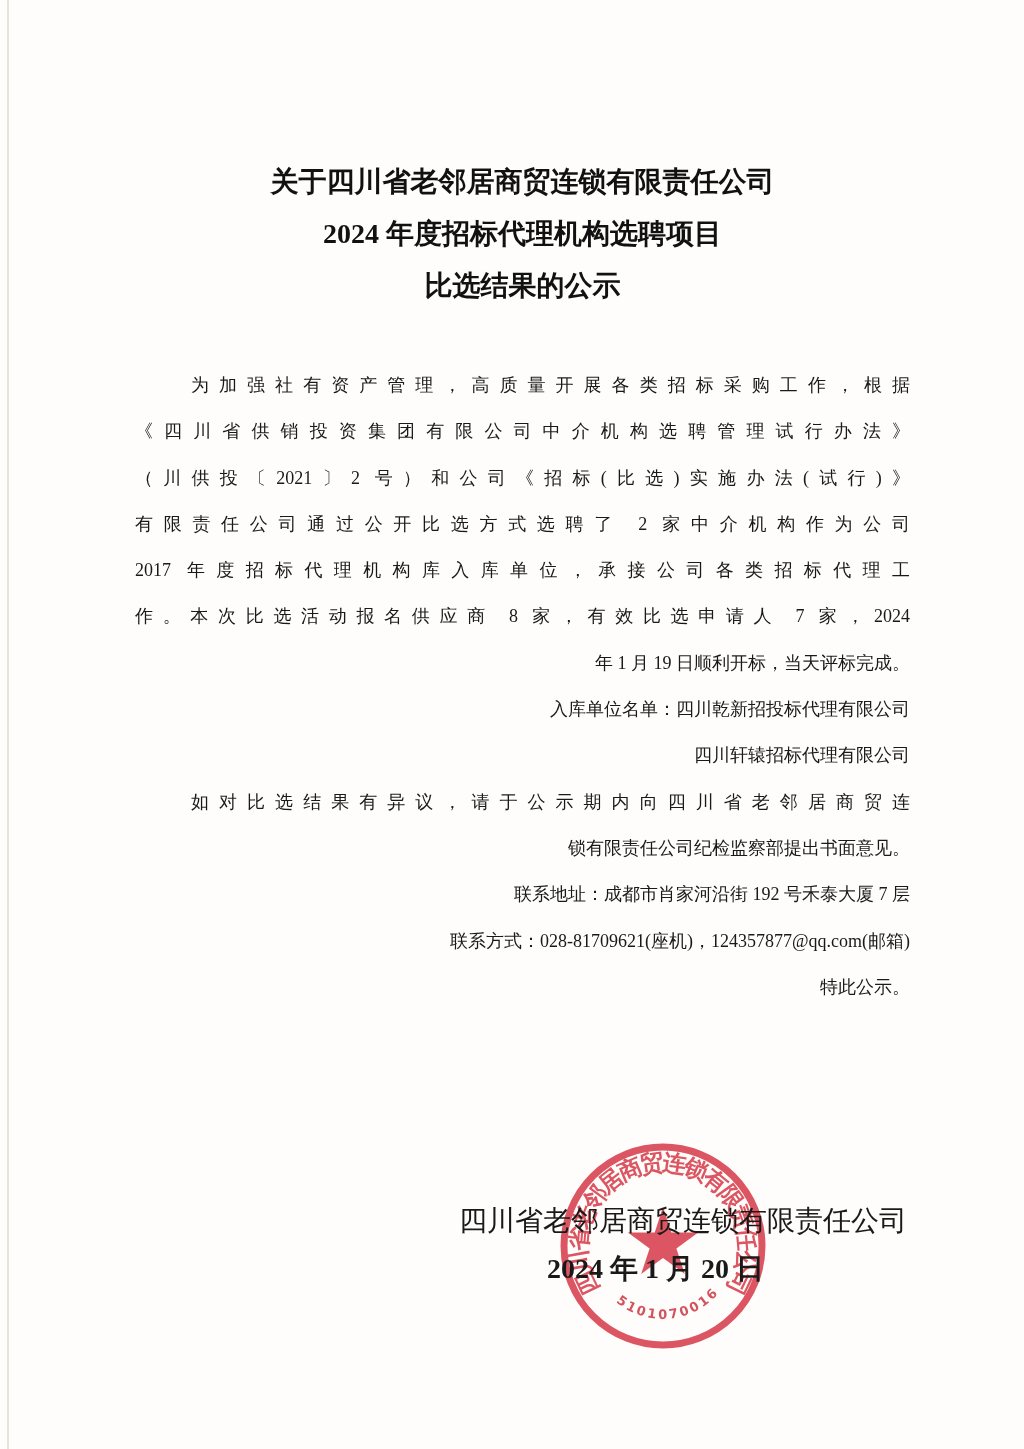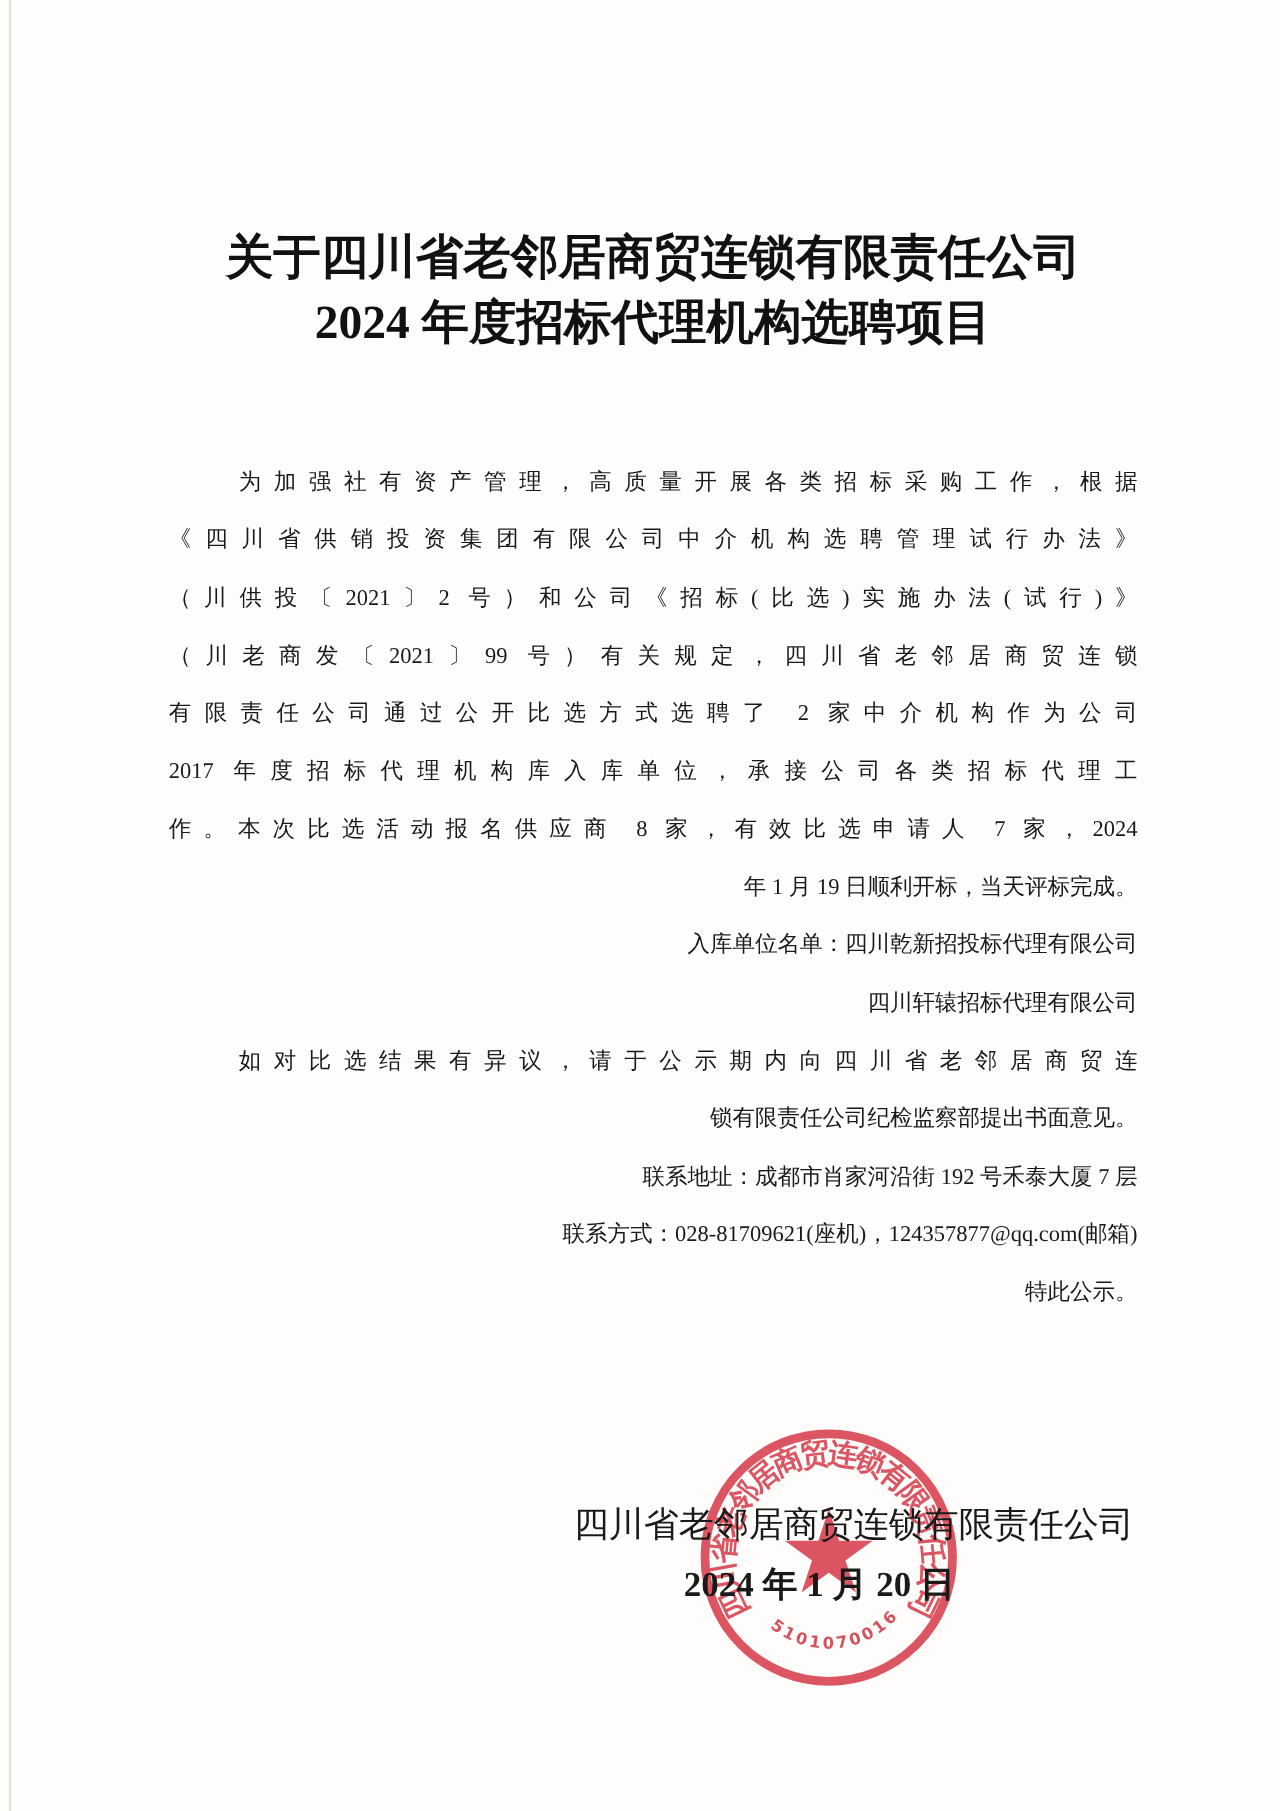--- a/index.html
+++ b/index.html
@@ -10,23 +10,23 @@
     overflow:hidden;
     color:#1c1c1c;
     font-family:"Liberation Serif","DejaVu Serif",serif;
   }
   .scan-line {
     position:absolute; left:7px; top:0;
     width:2px; height:100%;
     background:#e3e5d6;
   }
   .title {
-    position:absolute; left:135px; top:180px; width:775px;
+    position:absolute; left:135px; top:156px; width:775px;
     text-align:center;
-    font-size:38px; line-height:52px; font-weight:bold;
+    font-size:28px; line-height:52px; font-weight:bold;
     color:#111;
   }
   .body-text {
     position:absolute; left:135px; top:362px; width:775px;
     font-size:18px; line-height:46.3px;
     color:#191919;
   }
   .line { text-align:right; }
   .j { text-align:justify; text-align-last:justify; }
   .indent { text-indent:56px; }
@@ -51,27 +51,27 @@
 </head>
 <body>
 
 <div class="page">
 
   <div class="scan-line"></div>
 
   <div class="title">
     <div>关于四川省老邻居商贸连锁有限责任公司</div>
     <div>2024 年度招标代理机构选聘项目</div>
+    <div>比选结果的公示</div>
   </div>
 
   <div class="body-text">
     <div class="line j indent">为加强社有资产管理，高质量开展各类招标采购工作，根据</div>
     <div class="line j">《四川省供销投资集团有限公司中介机构选聘管理试行办法》</div>
     <div class="line j">（川供投〔2021〕2 号）和公司《招标(比选)实施办法(试行)》</div>
-    <div class="line j">（川老商发〔2021〕99 号）有关规定，四川省老邻居商贸连锁</div>
     <div class="line j">有限责任公司通过公开比选方式选聘了 2 家中介机构作为公司</div>
     <div class="line j">2017 年度招标代理机构库入库单位，承接公司各类招标代理工</div>
     <div class="line j">作。本次比选活动报名供应商 8 家，有效比选申请人 7 家，2024</div>
     <div class="line">年 1 月 19 日顺利开标，当天评标完成。</div>
     <div class="line indent">入库单位名单：四川乾新招投标代理有限公司</div>
     <div class="line indent-wide">四川轩辕招标代理有限公司</div>
     <div class="line j indent">如对比选结果有异议，请于公示期内向四川省老邻居商贸连</div>
     <div class="line">锁有限责任公司纪检监察部提出书面意见。</div>
     <div class="line indent">联系地址：成都市肖家河沿街 192 号禾泰大厦 7 层</div>
     <div class="line indent">联系方式：028-81709621(座机)，124357877@qq.com(邮箱)</div>

